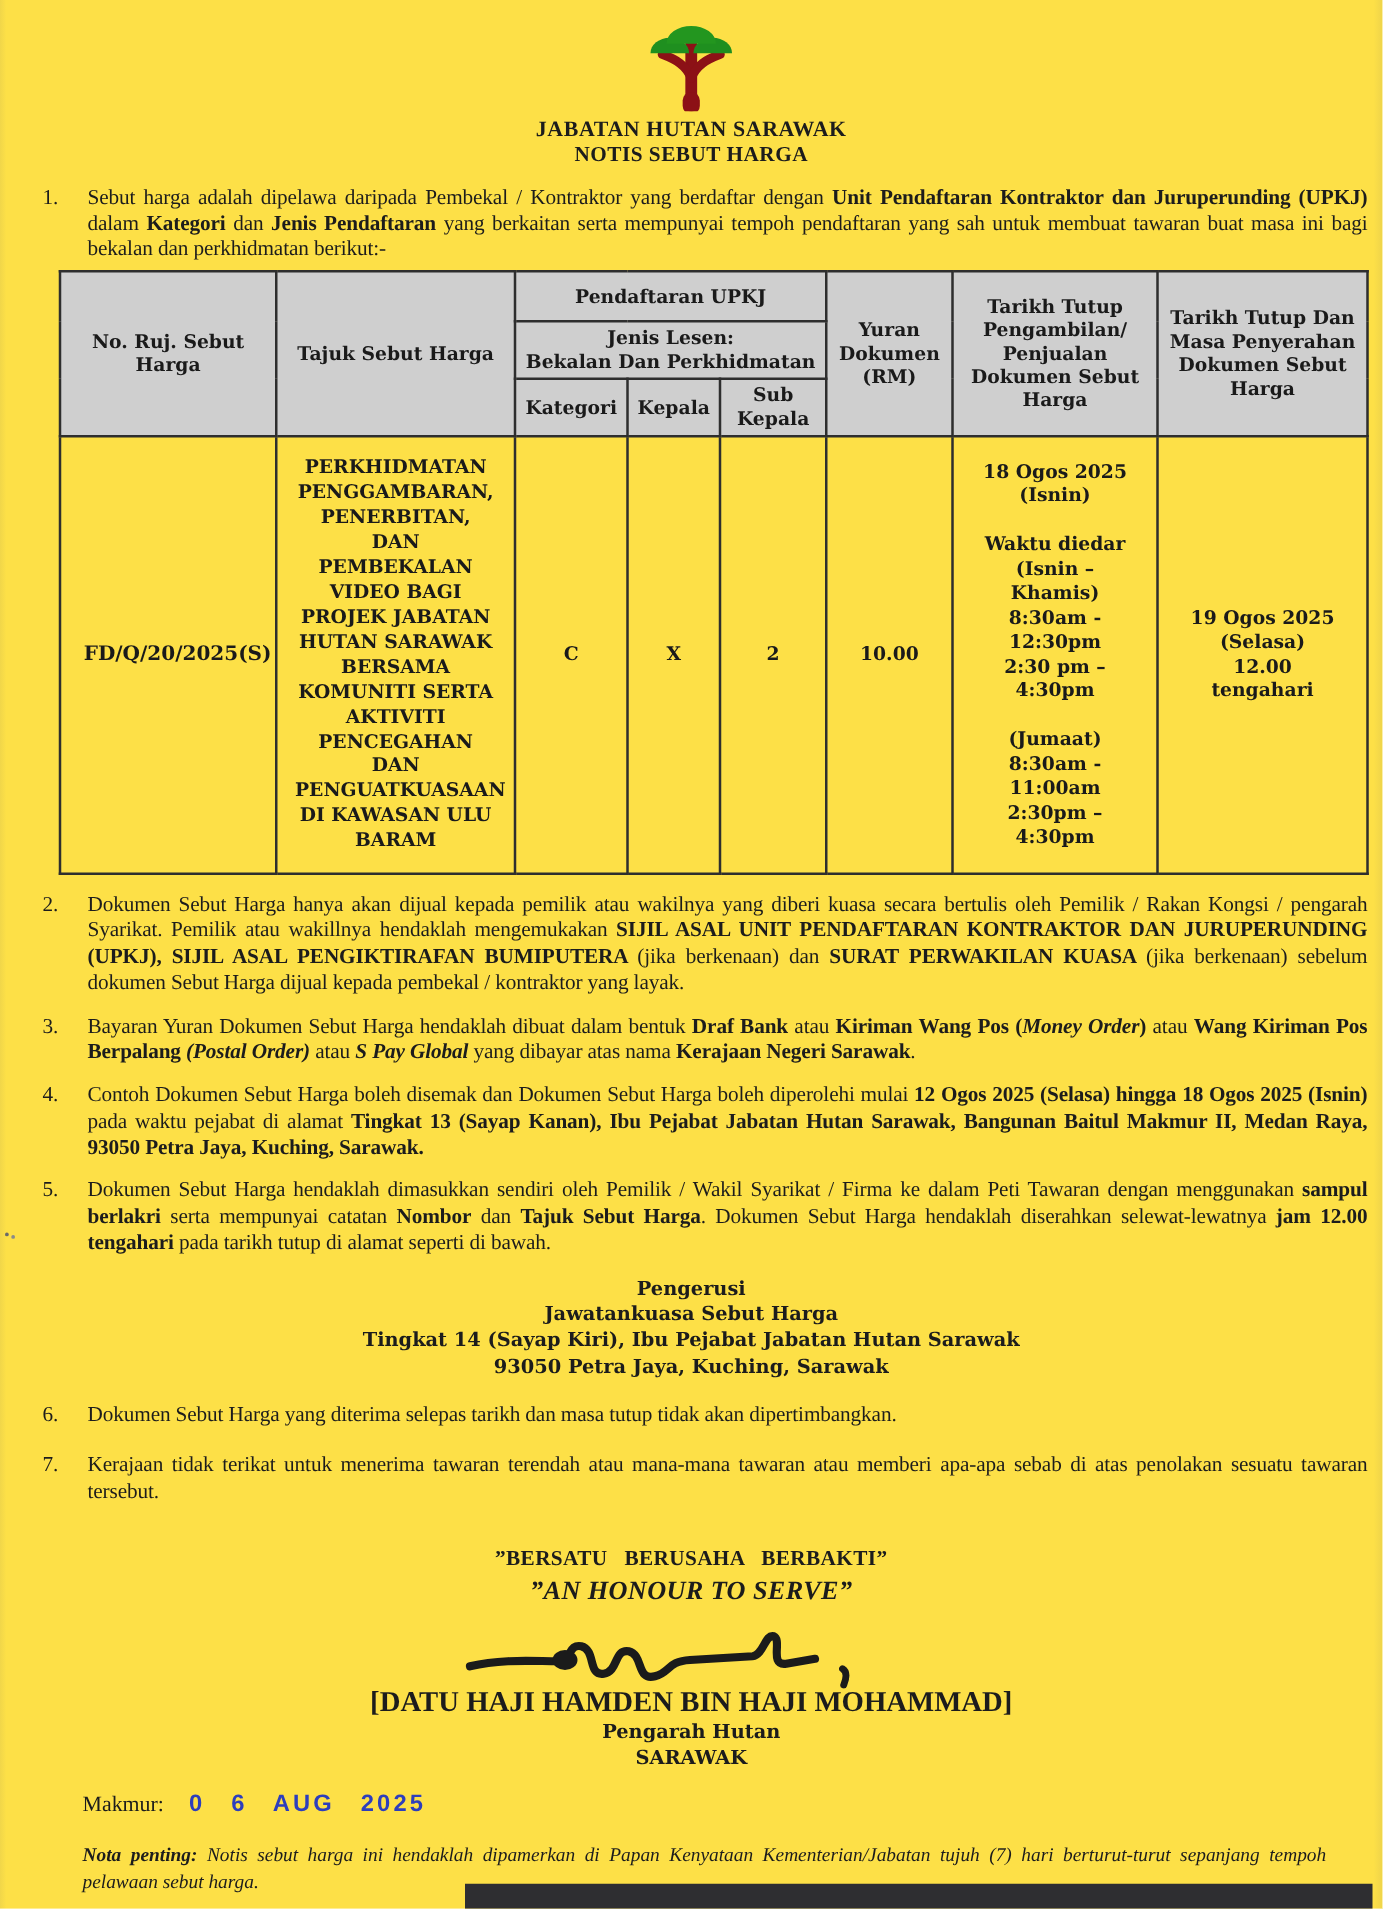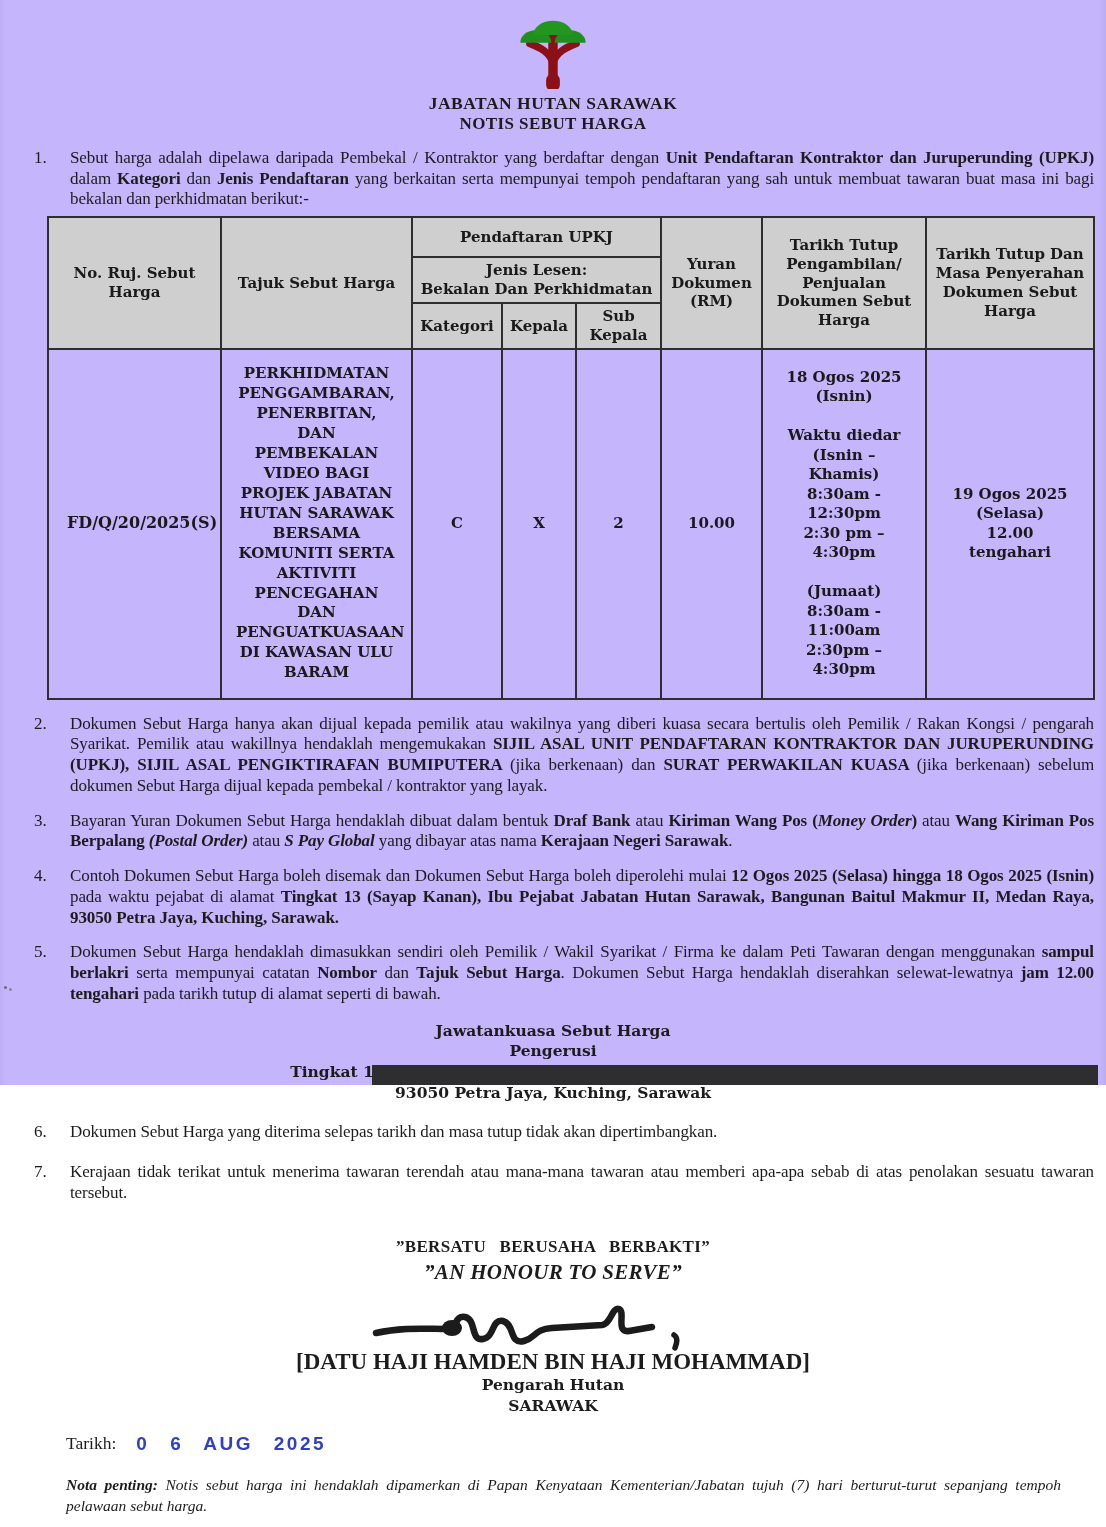--- a/index.html
+++ b/index.html
@@ -1,18 +1,18 @@
 <!DOCTYPE html>
 <html><head>
 <meta charset="utf-8">
 <style>
   html,body { margin:0; padding:0; background:#ffffff; }
   body { width:1106px; height:1527px; position:relative; overflow:hidden;
          font-family:"Liberation Serif", serif; color:#1c1c1c; }
-  .page { position:relative; width:1106px; height:1085px; background:#c4b5fd; }
+  .page { position:relative; width:1106px; height:1527px; background:#fde047; }
 
   .edge-left  { position:absolute; left:0; top:0; width:5px; height:100%;
                 background:linear-gradient(to right, rgba(90,95,105,.08), rgba(0,0,0,0)); }
   .edge-right { position:absolute; right:0; top:0; width:7px; height:100%;
                 background:linear-gradient(to left, rgba(90,95,105,.09), rgba(0,0,0,0)); }
 
   .logo-wrap { padding-top:10px; text-align:center; height:82px; }
 
   .org-title  { text-align:center; font-weight:bold; font-size:17.5px; letter-spacing:.5px; margin-top:1px; }
   .doc-title  { text-align:center; font-weight:bold; font-size:17px;  letter-spacing:.4px; }
@@ -156,22 +156,22 @@
     <div class="num">4.</div>
     <div class="ptext"><span>Contoh Dokumen Sebut Harga boleh disemak dan Dokumen Sebut Harga boleh diperolehi mulai </span><span class="b">12 Ogos 2025 (Selasa) hingga 18 Ogos 2025 (Isnin)</span><span> pada waktu pejabat di alamat </span><span class="b">Tingkat 13 (Sayap Kanan), Ibu Pejabat Jabatan Hutan Sarawak, Bangunan Baitul Makmur II, Medan Raya, 93050 Petra Jaya, Kuching, Sarawak.</span></div>
   </div>
 
   <div class="para">
     <div class="num">5.</div>
     <div class="ptext"><span>Dokumen Sebut Harga hendaklah dimasukkan sendiri oleh Pemilik / Wakil Syarikat / Firma ke dalam Peti Tawaran dengan menggunakan </span><span class="b">sampul berlakri</span><span> serta mempunyai catatan </span><span class="b">Nombor</span><span> dan </span><span class="b">Tajuk Sebut Harga</span><span>. Dokumen Sebut Harga hendaklah diserahkan selewat-lewatnya </span><span class="b">jam 12.00 tengahari</span><span> pada tarikh tutup di alamat seperti di bawah.</span></div>
   </div>
 
   <div class="addr">
+    <div>Pengerusi</div>
     <div>Jawatankuasa Sebut Harga</div>
-    <div>Pengerusi</div>
     <div>Tingkat 14 (Sayap Kiri), Ibu Pejabat Jabatan Hutan Sarawak</div>
     <div>93050 Petra Jaya, Kuching, Sarawak</div>
   </div>
 
   <div class="para" style="margin-top:18px;">
     <div class="num">6.</div>
     <div class="ptext"><span>Dokumen Sebut Harga yang diterima selepas tarikh dan masa tutup tidak akan dipertimbangkan.</span></div>
   </div>
 
   <div class="para" style="margin-top:20px;">
@@ -188,21 +188,21 @@
       <ellipse cx="84" cy="39" rx="10" ry="8" fill="#1b1b1b"></ellipse>
       <path d="M306 46 q5 3 1 13" stroke="#1b1b1b" stroke-width="5.5" fill="none" stroke-linecap="round"></path>
     </svg>
   </div>
 
   <div class="sgn-name">[DATU HAJI HAMDEN BIN HAJI MOHAMMAD]</div>
   <div class="sgn-title">Pengarah Hutan</div>
   <div class="sgn-region">SARAWAK</div>
 
   <div class="date-row">
-    <span>Tarikh:</span>
+    <span>Makmur:</span>
     <span class="stamp">0 6 AUG 2025</span>
   </div>
 
   <div class="note"><span class="b i">Nota penting:</span><span class="i">  Notis sebut harga ini hendaklah dipamerkan di Papan Kenyataan Kementerian/Jabatan tujuh (7) hari berturut-turut sepanjang tempoh pelawaan sebut harga.</span></div>
 
   <div class="speck"></div>
   <div class="bottom-bar"></div>
 
 </div>
 

